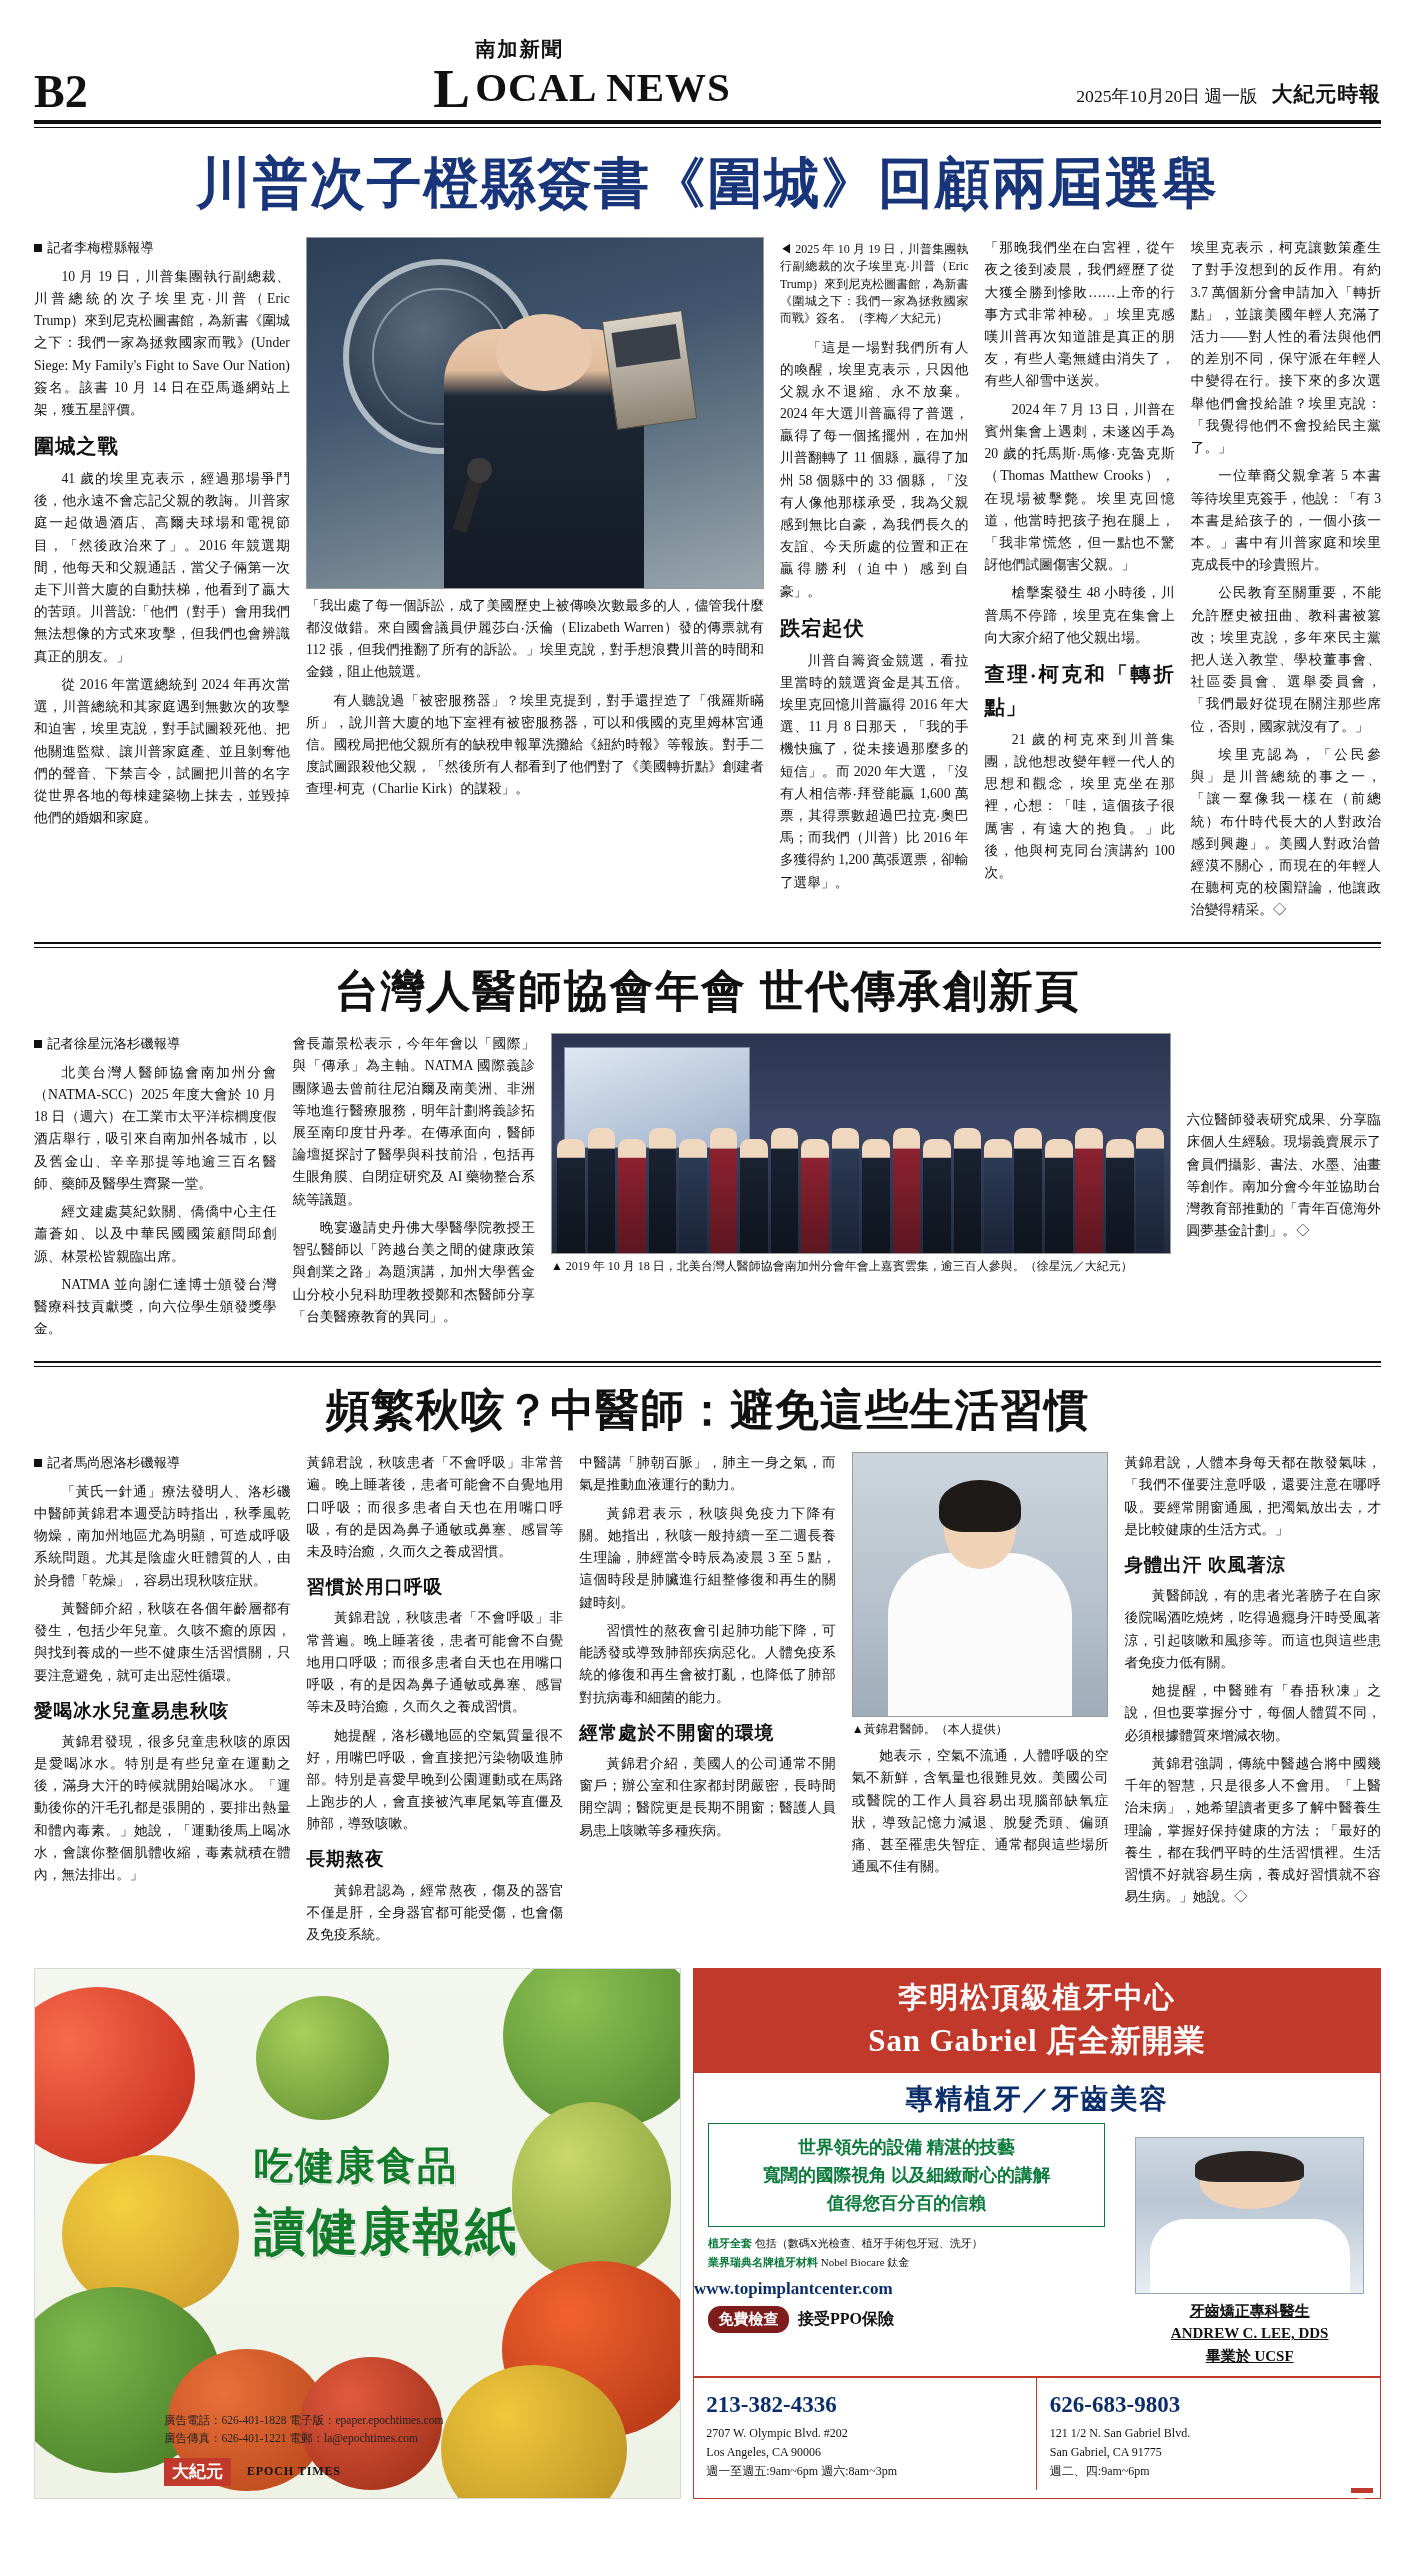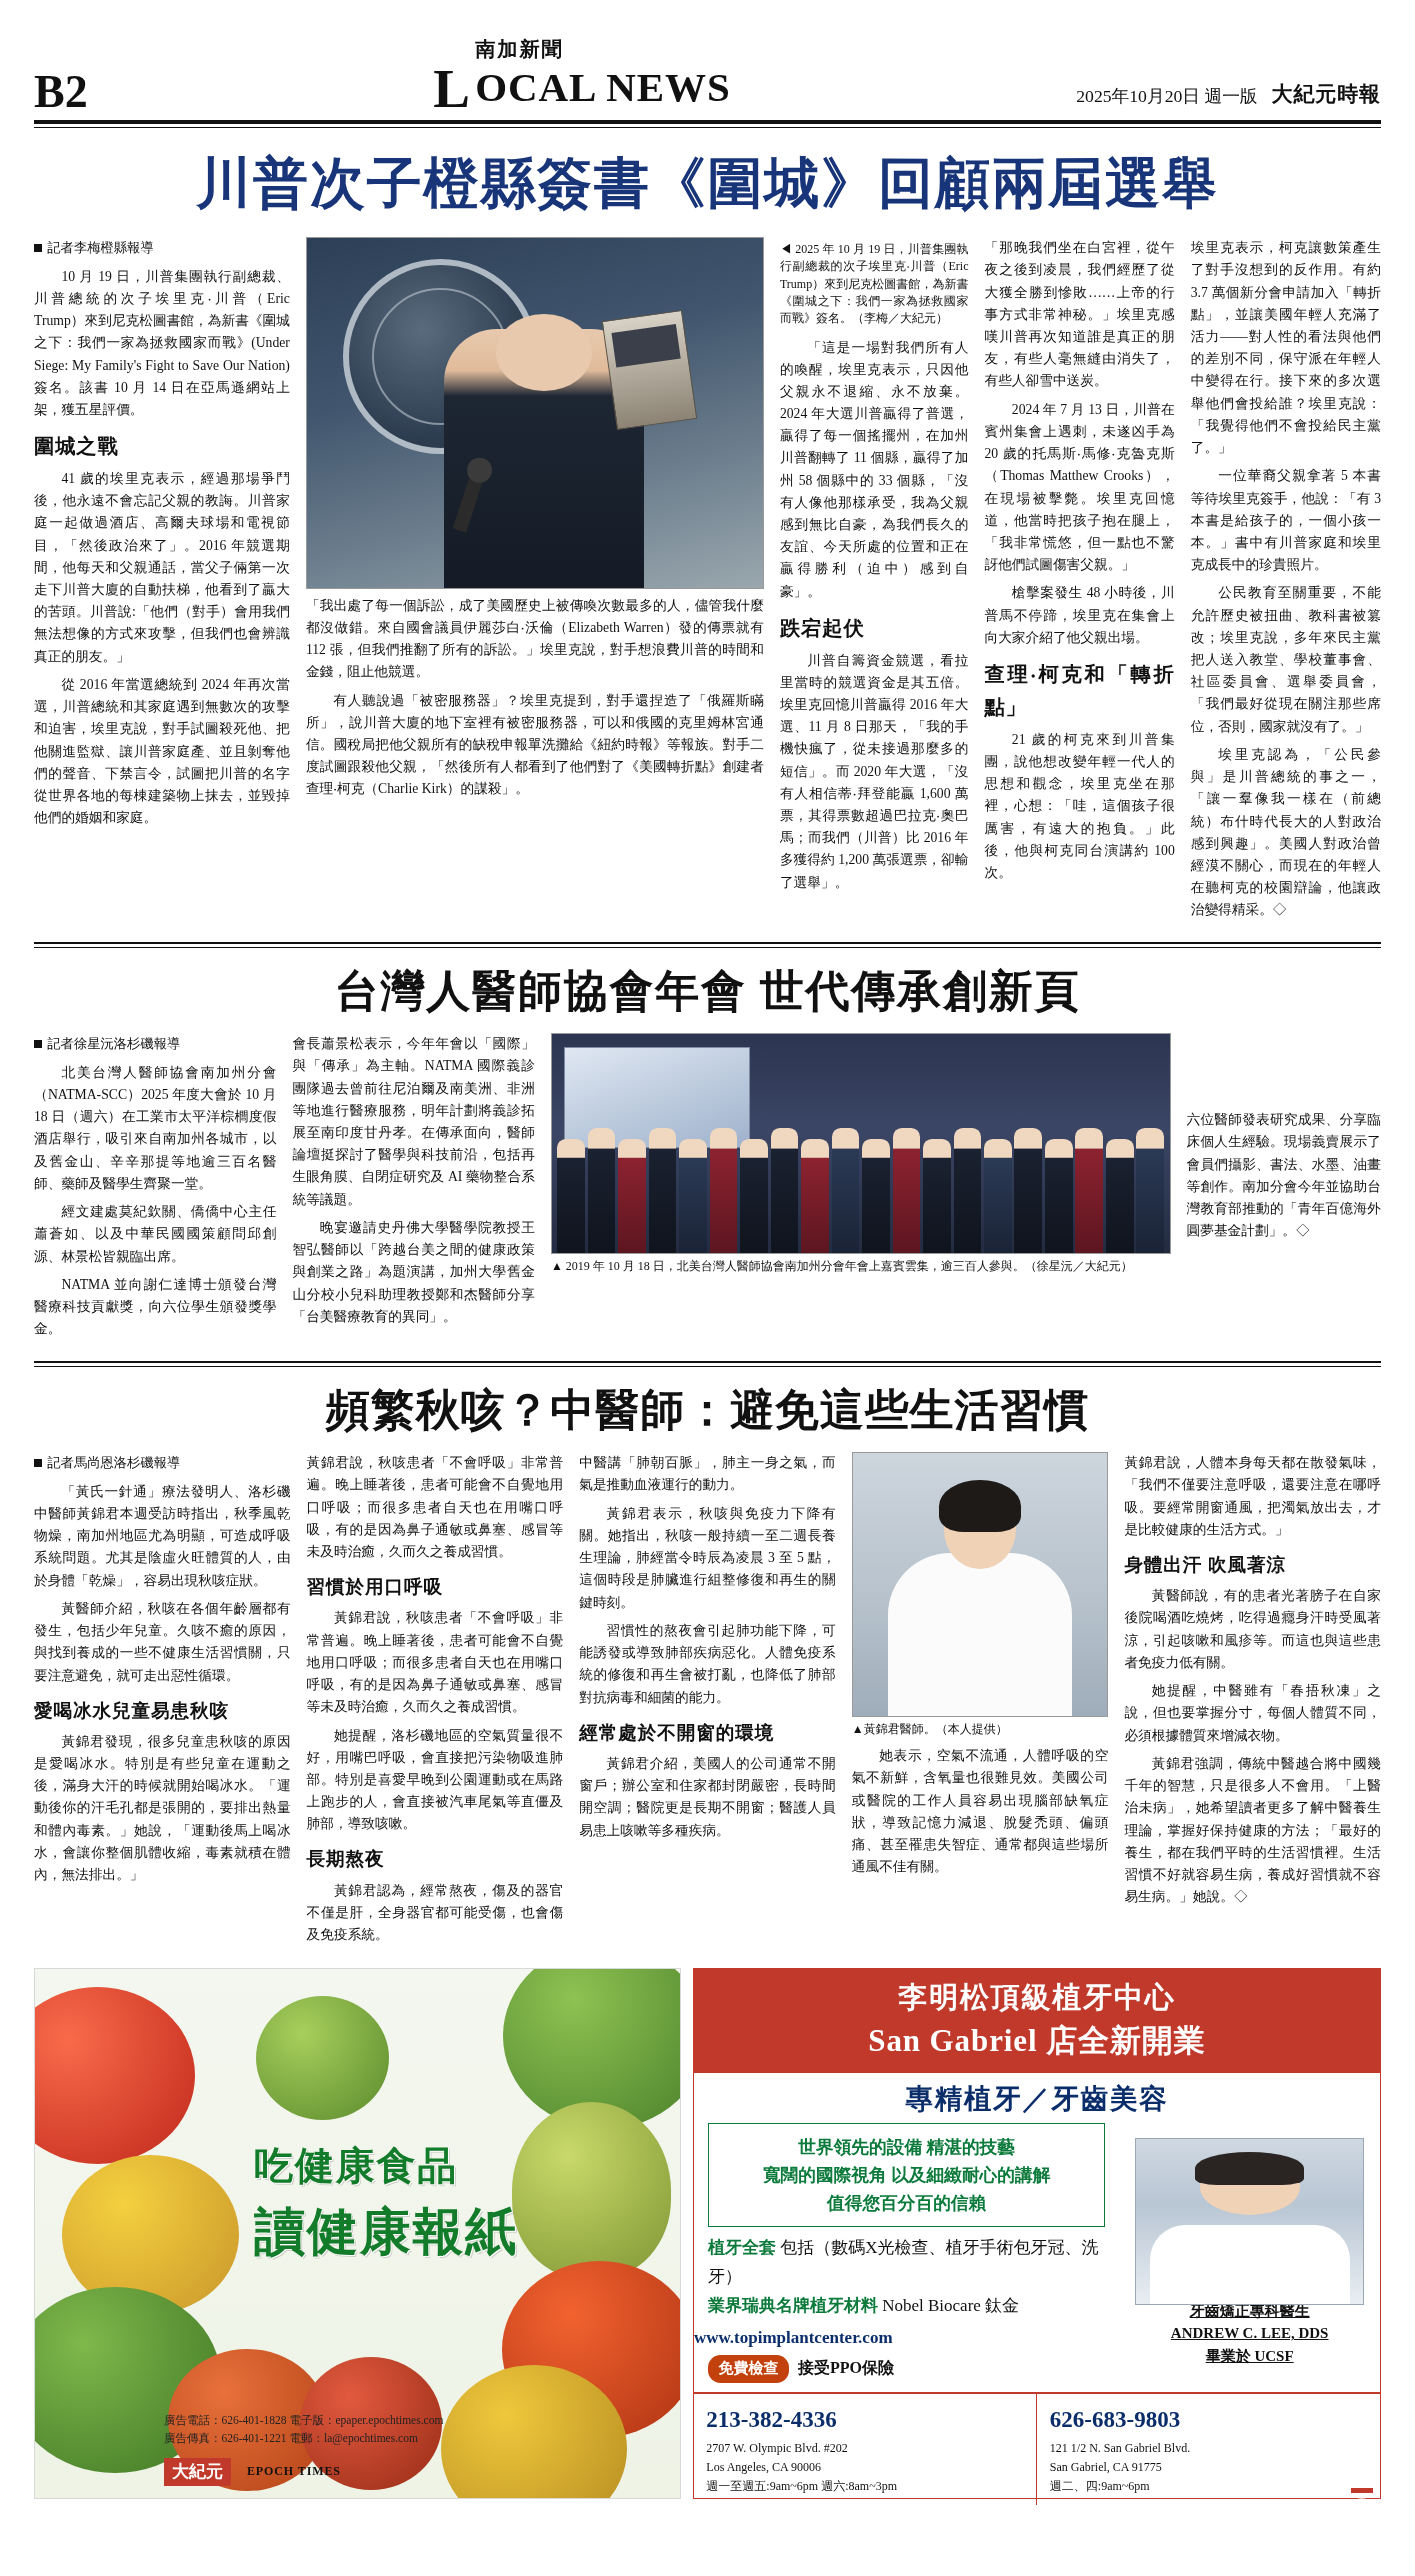--- a/index.html
+++ b/index.html
@@ -125,25 +125,25 @@
               color:#0b7a3b; font-size:17.7px; line-height:1.6; font-weight:bold; width:56%; }
   .ad-r-body { display:flex; }
   .ad-r-left { width:62%; }
   .ad-r-right { width:38%; position:relative; }
   .dentist { position:absolute; left:6%; top:6%; width:88%; height:64%;
      background:linear-gradient(180deg,#cfd8e2 0%,#b9c6d4 40%,#e9eef3 100%); border:0.9px solid #9aa8b5; }
   .dentist .head { position:absolute; left:28%; top:12%; width:44%; height:34%; background:#f0d2b6; border-radius:50%; }
   .dentist .hair { position:absolute; left:26%; top:8%; width:48%; height:20%; background:#2a2523; border-radius:50% 50% 20% 20%; }
   .dentist .coat { position:absolute; left:6%; bottom:0; width:88%; height:48%; background:#fff; border-radius:35px 35px 0 0; }
   .ad-r-docname { text-align:center; font-size:15px; line-height:1.5; margin-top:5.3px; font-weight:bold; }
-  .ad-r-green { margin:7px 14px 0; font-size:17px; line-height:1.7; }
+  .ad-r-green { margin:7px 14px 0; font-size:11px; line-height:1.7; }
   .ad-r-green b { color:#0b7a3b; }
   .ad-url { text-align:left; font-size:17px; font-weight:bold; color:#0b2e6b; margin-top:7px; }
   .ad-r-pill { display:flex; align-items:center; gap:8.8px; margin:7px 0 0 14px; }
-  .pill { background:#c2410c; color:#fff; font-size:15px; font-weight:bold; padding:4.4px 10.6px; border-radius:12.4px; }
+  .pill { background:#7f1d1d; color:#fff; font-size:15px; font-weight:bold; padding:4.4px 10.6px; border-radius:12.4px; }
   .pill2 { font-size:16px; font-weight:bold; }
   .ad-phones { border-top:2.7px solid #c0392b; margin-top:8.8px; display:flex; }
   .ad-phone { flex:1; padding:8.8px 12.4px; font-size:12px; line-height:1.6; }
   .ad-phone .num { font-size:23px; font-weight:bold; color:#0b2e6b; }
   .ad-phone + .ad-phone { border-left:1.8px solid #c0392b; }
   .stamp { position:absolute; right:7px; bottom:5.3px; background:#c0392b; color:#fff; font-size:9.7px;
            padding:2.7px 4.4px; writing-mode:vertical-rl; }
 </style>
 </head>
 <body>

